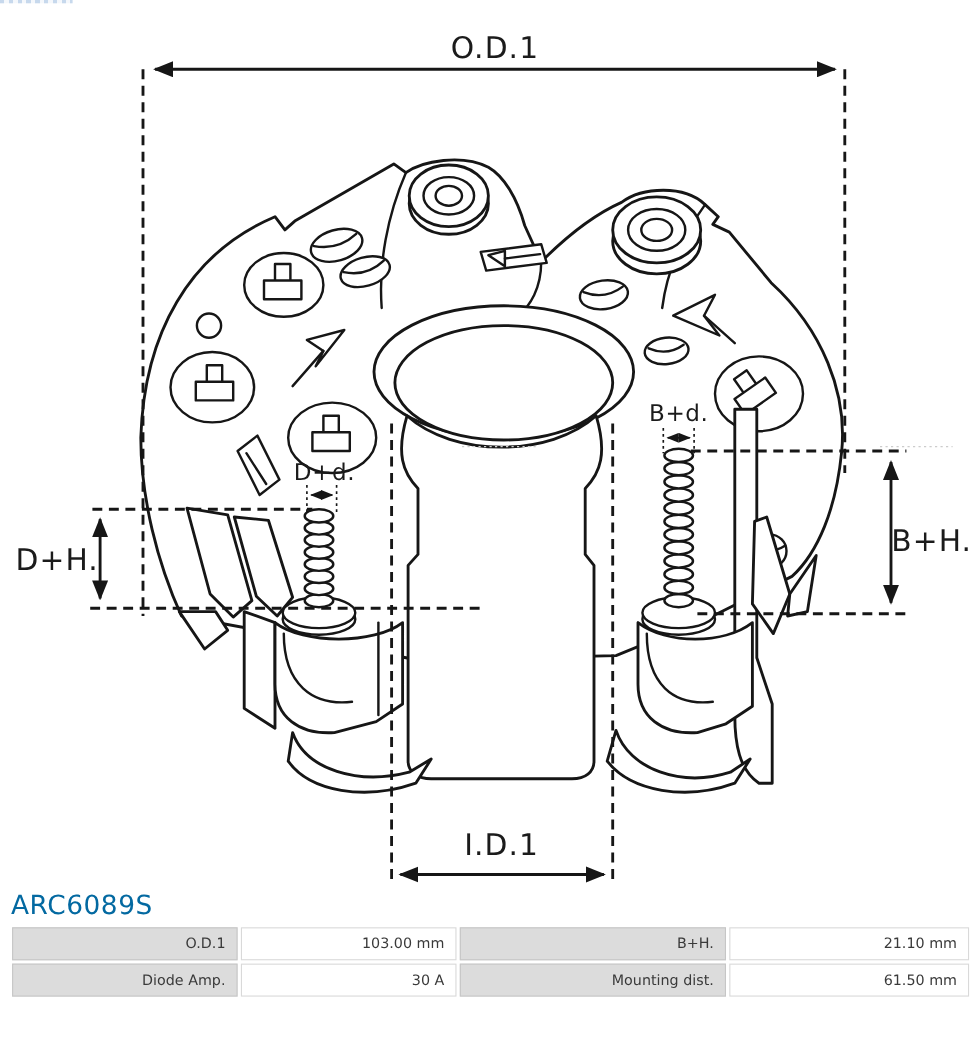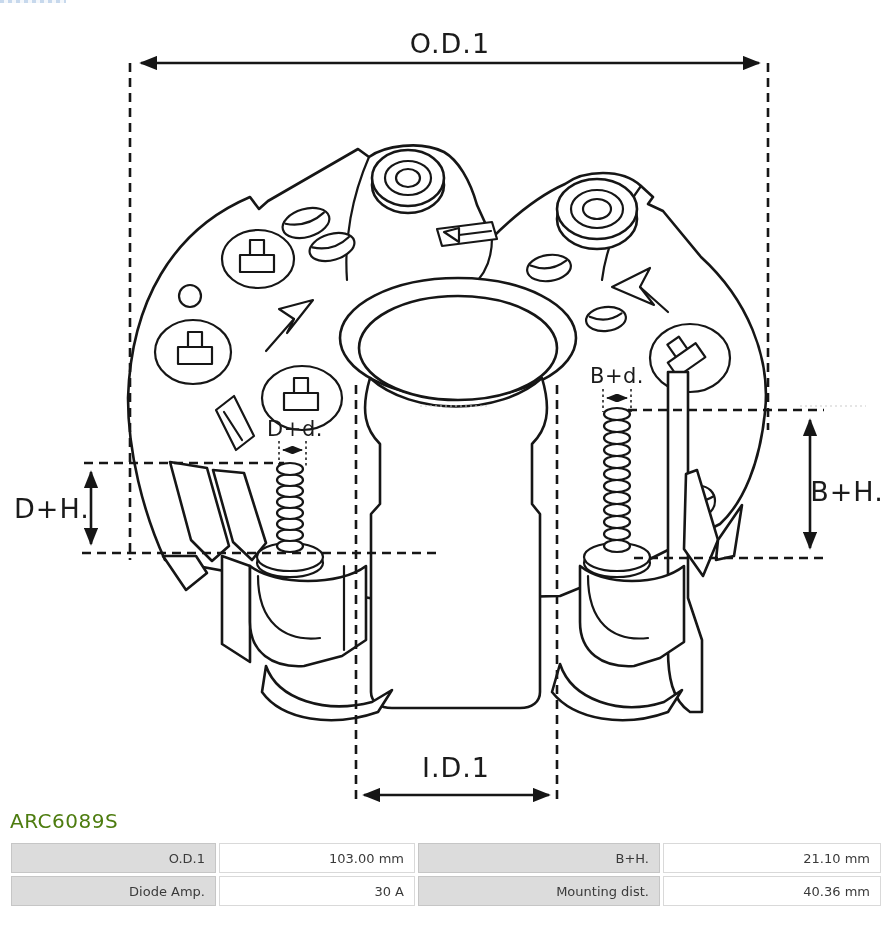--- a/index.html
+++ b/index.html
@@ -8,21 +8,21 @@
     font-family:"DejaVu Sans","Liberation Sans",sans-serif;
   }
   .top-artifact{
     position:absolute;left:0;top:0;width:66px;height:3px;
     background:repeating-linear-gradient(90deg,#b9cfe8 0 4px,#f2f6fb 4px 8px);
     opacity:.8;
   }
   .drawing-wrap{position:absolute;left:0;top:0;width:890px;height:812px;}
   .part-number{
     position:absolute;left:10px;top:809px;
-    font-size:20px;letter-spacing:.5px;color:#4d7c0f;
+    font-size:24px;letter-spacing:.5px;color:#0369a1;
   }
   .spec-table{
     position:absolute;left:8px;top:840px;
     border-collapse:separate;border-spacing:3px 3px;
   }
   .spec-table td{
     height:28px;font-size:13px;color:#3a3a3a;
     text-align:right;padding:0 10px;vertical-align:middle;
     white-space:nowrap;
   }
@@ -271,16 +271,16 @@
     <tr>
       <td class="lbl w1">O.D.1</td>
       <td class="val w2">103.00 mm</td>
       <td class="lbl w3">B+H.</td>
       <td class="val w4">21.10 mm</td>
     </tr>
     <tr>
       <td class="lbl w1">Diode Amp.</td>
       <td class="val w2">30 A</td>
       <td class="lbl w3">Mounting dist.</td>
-      <td class="val w4">40.36 mm</td>
+      <td class="val w4">61.50 mm</td>
     </tr>
   </tbody>
 </table>
 
 </body></html>

